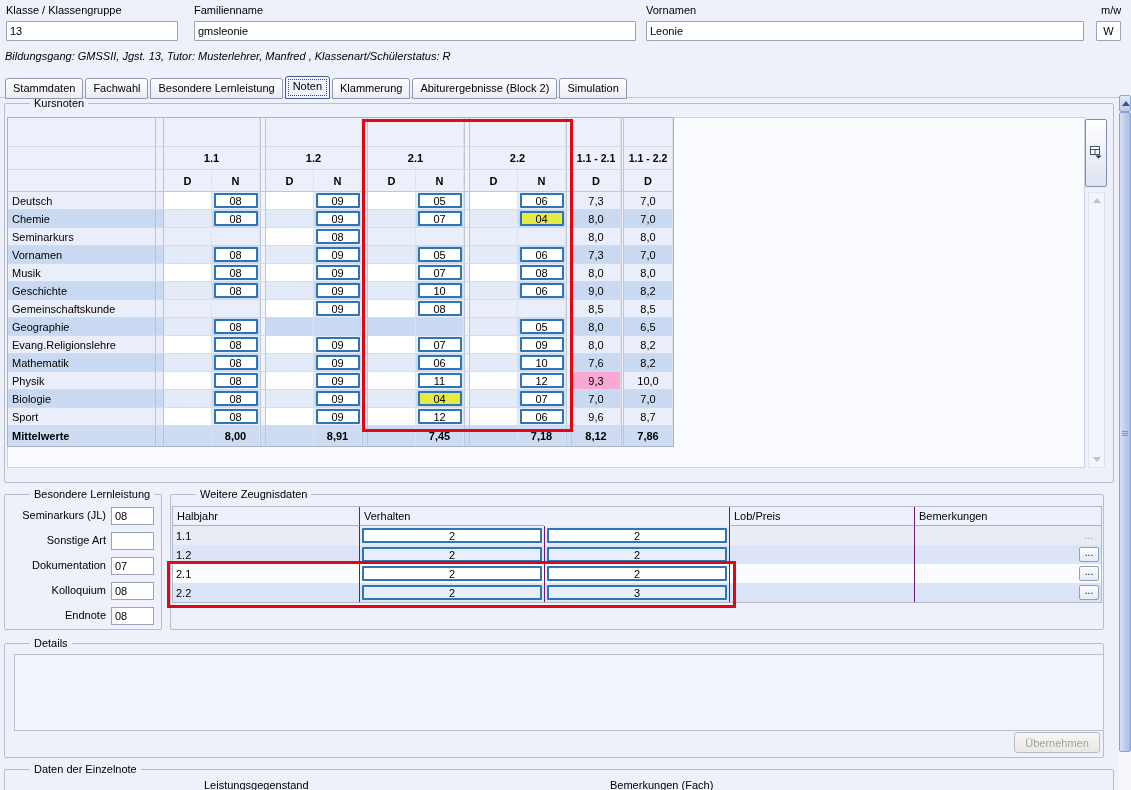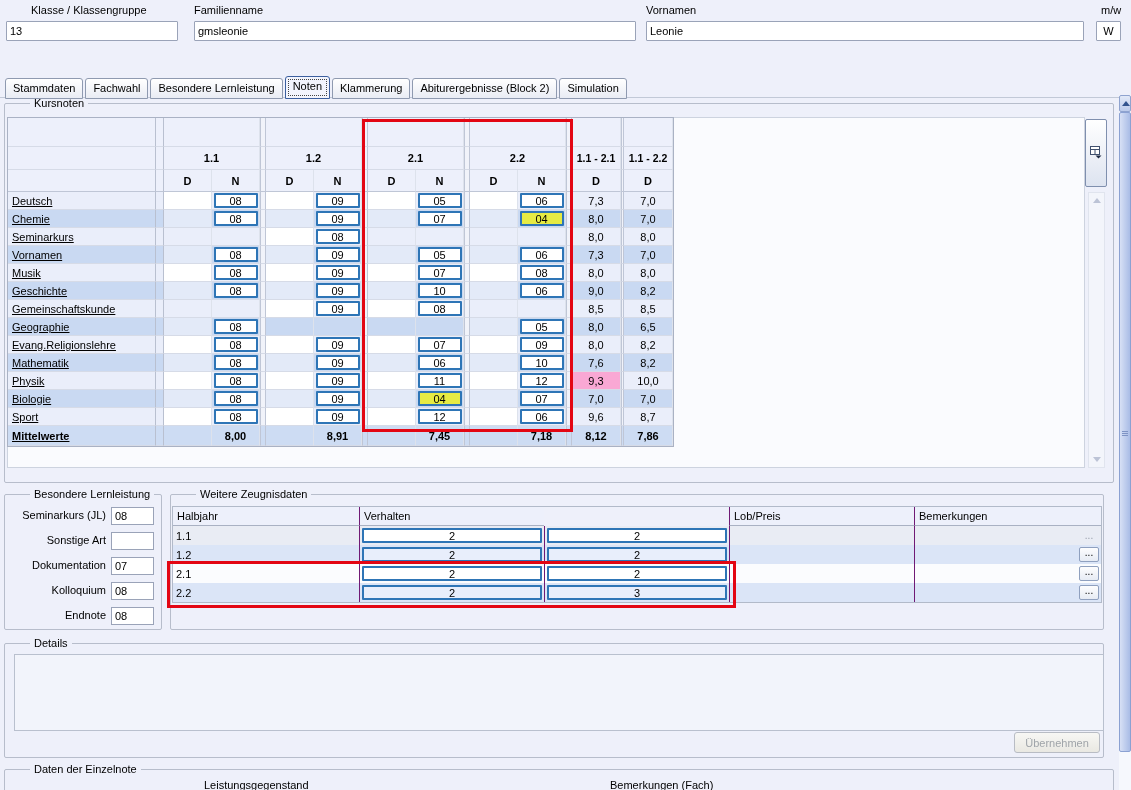--- a/index.html
+++ b/index.html
@@ -24,21 +24,21 @@
   #kn-viewport{position:absolute;left:7px;top:117px;width:1078px;height:351px;
                background:#fafbfe;border:1px solid #cdd3df;box-sizing:border-box;}
   #kn-grid{position:absolute;left:7px;top:117px;display:grid;background:#fff0;z-index:2;
            border:1px solid #aab2c4;box-sizing:content-box;}
   .c{box-sizing:border-box;display:flex;align-items:center;justify-content:center;
      border-right:1px solid #dde2ec;border-bottom:1px solid #d6dbe7;overflow:hidden;white-space:nowrap;}
   .c.hdr{background:#edf0fb;}
   .c.bold{font-weight:bold;}
   .c.left{justify-content:flex-start;padding-left:4px;}
   .c.sep{background:#f1f3fa;border-left:1px solid #bfc6d6;border-right:1px solid #bfc6d6;}
-  .c.strongR{border-right:1px solid #b9c0d0;text-decoration:underline;}
+  .c.strongR{border-right:1px solid #b9c0d0;}
   .c.hdrBot{border-bottom:1px solid #bfc6d6;}
   .gbox{box-sizing:border-box;width:44px;height:15px;border:2px solid #2e75b6;background:#fff;
         display:flex;align-items:center;justify-content:center;border-radius:1px;font-size:11px;}
   .redrect{position:absolute;border:3px solid #e30613;z-index:10;pointer-events:none;}
   
   #kn-chooser{position:absolute;left:1085px;top:119px;width:22px;height:68px;box-sizing:border-box;
               background:linear-gradient(#ffffff,#dde3f0);border:1px solid #7f8fae;border-radius:2px;
               display:flex;align-items:center;justify-content:center;z-index:2;}
   .vsb-inner{position:absolute;left:1088px;top:192px;width:17px;height:276px;background:#f3f5fb;
              border:1px solid #e0e4ee;box-sizing:border-box;z-index:2;}
@@ -76,28 +76,29 @@
                background:#f2f4fb;border:1px solid #b9c0ce;z-index:2;}
   #btn-uebernehmen{position:absolute;left:1014px;top:732px;width:86px;height:21px;box-sizing:border-box;
                background:linear-gradient(#f7f7f4,#e9e8e2);border:1px solid #b8bcc4;border-radius:3px;
                color:#9fa4a9;display:flex;align-items:center;justify-content:center;z-index:6;}
 </style>
 </head>
 <body>
 
 <div id="page">
 
-  <div class="abs lbl" style="left:6px;top:4px;margin-left:25px;">Klasse / Klassengruppe</div>
+  <div class="abs lbl" style="left:6px;top:4px;">Klasse / Klassengruppe</div>
   <div class="abs lbl" style="left:194px;top:4px;">Familienname</div>
   <div class="abs lbl" style="left:646px;top:4px;">Vornamen</div>
   <div class="abs lbl" style="left:1101px;top:4px;">m/w</div>
   <input class="inp" style="left: 6px; top: 21px; width: 172px;" value="13">
   <input class="inp" style="left: 646px; top: 21px; width: 438px;" value="Leonie">
   <input class="inp" style="left: 194px; top: 21px; width: 442px;" value="gmsleonie">
   <input class="inp" style="left: 1096px; top: 21px; width: 25px; text-align: center;" value="W">
+  <div class="abs info" style="left:5px;top:50px;">Bildungsgang: GMSSII, Jgst. 13, Tutor: Musterlehrer, Manfred , Klassenart/Schülerstatus: R</div>
 
   <div id="tabs">
       <div class="tab">Stammdaten</div>
       <div class="tab">Fachwahl</div>
       <div class="tab">Besondere Lernleistung</div>
       <div class="tab sel">Noten</div>
       <div class="tab">Klammerung</div>
       <div class="tab">Abiturergebnisse (Block 2)</div>
       <div class="tab">Simulation</div>
     </div>

